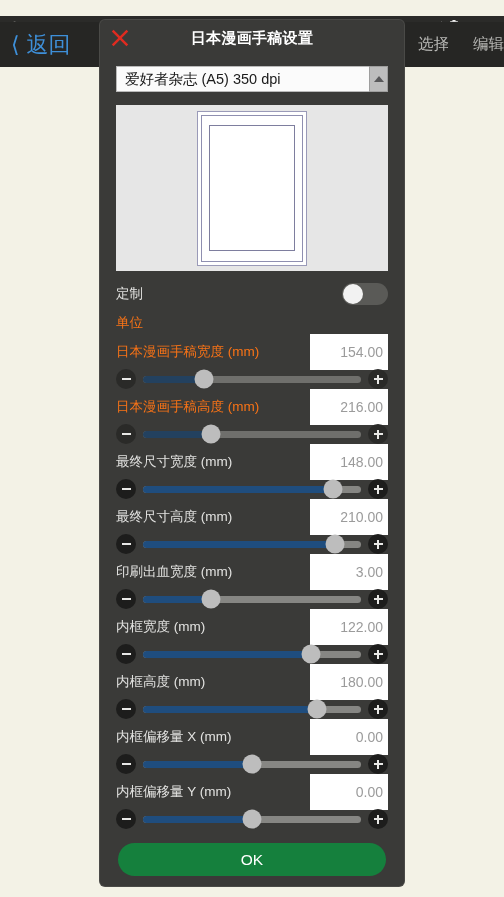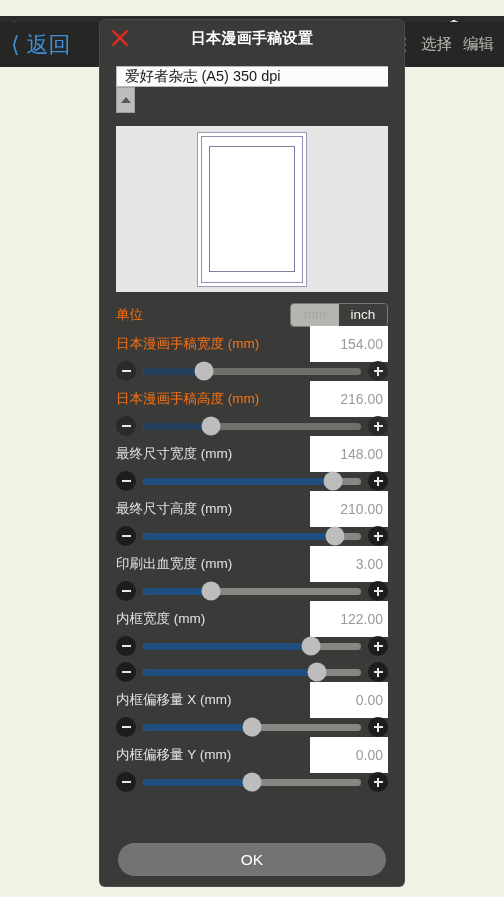--- a/index.html
+++ b/index.html
@@ -27,21 +27,21 @@
   .appbar {
     position: absolute; left: 0; top: 22px; width: 504px; height: 45px;
     background: #262624; display: flex; align-items: center;
   }
   .back-btn { display: flex; align-items: center; gap: 7px; padding-left: 11px; }
   .back-chev { color: #3e8fd8; font-size: 22px; line-height: 1; font-weight: 300; }
   .back-label { color: #3e8fd8; font-size: 22px; }
   .appbar-center { flex: 1; display: flex; align-items: center; justify-content: center; gap: 22px; }
   .appbar-title { color: #6d6d6a; font-size: 16px; }
   .appbar-icon { color: #4c4c4a; font-size: 16px; line-height: 1; }
-  .appbar-right { display: flex; align-items: center; gap: 11px; padding-right: 10px; }
+  .appbar-right { display: flex; align-items: center; gap: 24px; }
   .kebab { display: flex; flex-direction: column; gap: 3px; padding: 0 4px; }
   .kebab i { width: 3px; height: 3px; border-radius: 50%; background: #3e8fd8; display: block; }
   .ab-action { color: #b9b9b6; font-size: 15.5px; }
 
   
   .watermark {
     position: absolute; left: 0; top: 67px; width: 504px; height: 830px;
     display: flex; align-items: flex-start; justify-content: center;
     padding-top: 390px; pointer-events: none;
   }
@@ -60,21 +60,21 @@
   }
   .dlg-close {
     position: absolute; left: 9px; top: 50%; transform: translateY(-50%);
     width: 22px; height: 22px;
   }
   .dlg-title { color: #ffffff; font-size: 15px; font-weight: bold; letter-spacing: .3px; }
 
   .dlg-body { flex: 1 1 auto; padding: 0 8px; overflow: hidden; }
 
   
-  .preset-row { display: flex; margin: 2px 0 5px 0; padding: 8px 8px; flex-direction: column; }
+  .preset-row { display: flex; margin: 2px 0 5px 0; padding: 8px 8px; }
   .sel-box {
     flex: 1; height: 26px; background: #fbfbfb; color: #1a1a1a;
     font-size: 14.5px; display: flex; align-items: center; padding-left: 8px;
     border: 1px solid #b9b9b9; border-right: none;
   }
   .sel-arrow {
     width: 19px; height: 26px; background: #bdbdbd; border: 1px solid #9e9e9e;
     display: flex; align-items: center; justify-content: center;
   }
   .sel-arrow::after {
@@ -158,21 +158,21 @@
   .track .thumb {
     position: absolute; top: 50%; transform: translate(-50%, -50%);
     width: 19px; height: 19px; border-radius: 50%; background: #bdbdbd;
   }
   .sliderrow.dim .track { background: #6f6f6c; }
   .sliderrow.dim .track .fill { background: #23415f; }
   .sliderrow.dim .circ { background: #2a2a28; }
 
   .ok-wrap { padding: 7px 18px 10px 18px; flex: 0 0 auto; }
   .ok-btn {
-    width: 100%; height: 33px; border-radius: 17px; background: #737373;
+    width: 100%; height: 33px; border-radius: 17px; background: #15803d;
     color: #ffffff; font-size: 15.5px; display: flex; align-items: center;
     justify-content: center; border: none;
   }
 </style>
 </head>
 <body>
 
 <div id="root">
 
   <div class="statusbar">
@@ -273,27 +273,29 @@
 
       <div class="preview">
         <div class="pv-bleed">
           <div class="pv-trim">
             <div class="pv-inner"></div>
           </div>
         </div>
       </div>
 
 
+      <div class="row">
+        <span class="row-label">定制</span>
+        <div class="switch">
+          <div class="knob"></div>
+        </div>
+      </div>
 
       <div class="row">
         <span class="row-label dim">单位</span>
-        <div class="seg">
-          <div class="on">mm</div>
-          <div class="off">inch</div>
-        </div>
       </div>
 
       <div id="fields">
           <div class="row">
             <span class="row-label dim">日本漫画手稿宽度 (mm)</span>
             <div class="valbox">154.00</div>
           </div>
           <div class="sliderrow dim">
             <div class="circ"></div>
             <div class="track">
@@ -355,20 +357,24 @@
             <div class="valbox">122.00</div>
           </div>
           <div class="sliderrow">
             <div class="circ"></div>
             <div class="track">
               <div class="fill" style="width:77%"></div>
               <div class="thumb" style="left:77%"></div>
             </div>
             <div class="circ plus"></div>
           </div>
+          <div class="row">
+            <span class="row-label">内框高度 (mm)</span>
+            <div class="valbox">180.00</div>
+          </div>
           <div class="sliderrow">
             <div class="circ"></div>
             <div class="track">
               <div class="fill" style="width:80%"></div>
               <div class="thumb" style="left:80%"></div>
             </div>
             <div class="circ plus"></div>
           </div>
           <div class="row">
             <span class="row-label">内框偏移量 X (mm)</span>

